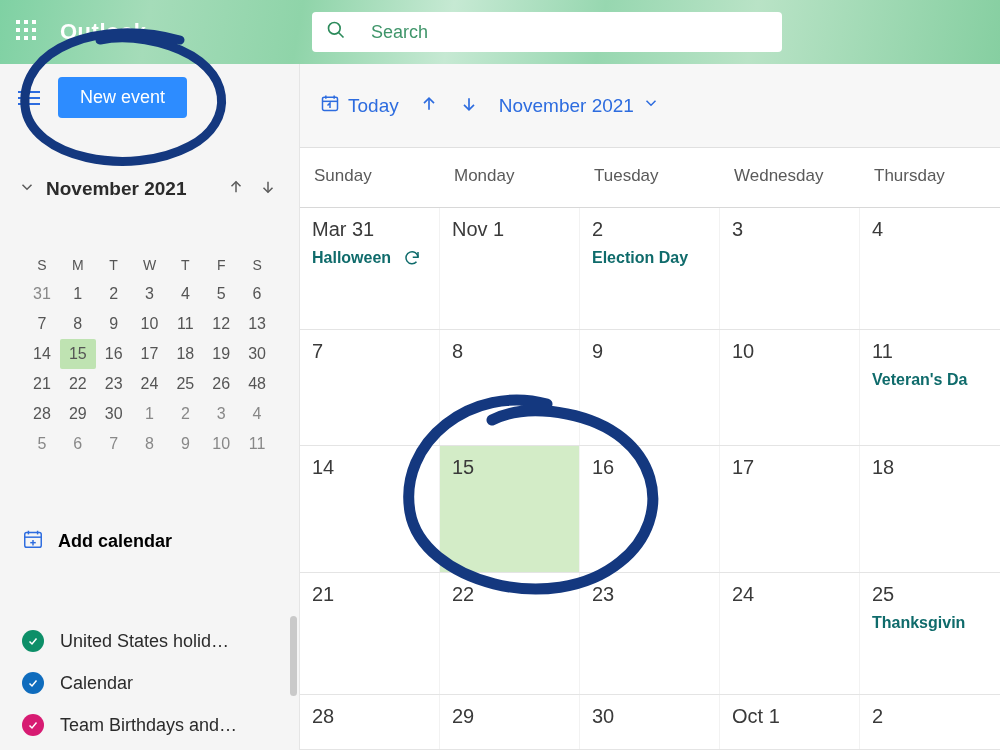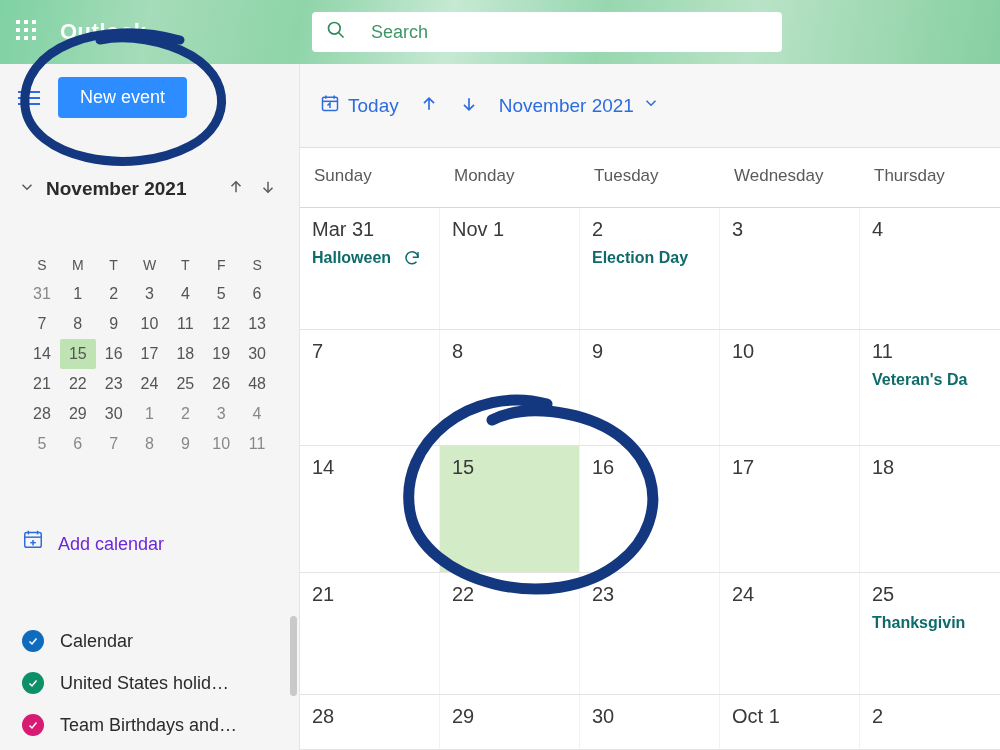--- a/index.html
+++ b/index.html
@@ -68,26 +68,27 @@
     padding: 4px 24px 0 24px;
   }
   .mini-row { display: grid; grid-template-columns: repeat(7, 1fr); text-align: center; }
   .mini-dow { font-size: 14px; color: #555; padding: 6px 0; }
   .mini-cell { font-size: 16px; color: #555; padding: 6px 0; cursor: pointer; }
   .mini-cell.off { color: #888; }
   .mini-cell.sel { background: #bfe3b2; border-radius: 2px; }
 
   .add-cal {
     display: flex;
-    align-items: flex-end;
+    align-items: center;
     gap: 14px;
     padding: 28px 22px 20px 22px;
-    color: #6d28d9;
+    color: #000000;
     font-size: 18px;
     cursor: pointer;
+    font-weight: bold;
   }
   .addcal-icon svg { width: 22px; height: 22px; stroke: #2d6cdf; fill: none; stroke-width: 1.6; }
 
   .calgroup-head {
     display: flex;
     align-items: center;
     gap: 14px;
     padding: 8px 22px;
     font-size: 18px;
     font-weight: 600;
@@ -305,34 +306,34 @@
             <line x1="17" y1="3" x2="17" y2="7"></line>
             <line x1="12" y1="13" x2="12" y2="19"></line>
             <line x1="9" y1="16" x2="15" y2="16"></line>
           </svg>
       </span>
       <span>Add calendar</span>
     </div>
 
     <div class="cal-list" id="cal-list">
         <div class="cal-item">
+          <div class="cal-dot" style="background: rgb(13, 143, 104);">
+            <svg viewBox="0 0 24 24">
+              <polyline points="5 13 10 18 19 7"></polyline>
+            </svg>
+          </div>
+          <div class="cal-name">United States holid…</div>
+        </div>
+        <div class="cal-item">
           <div class="cal-dot" style="background: rgb(15, 108, 189);">
             <svg viewBox="0 0 24 24">
               <polyline points="5 13 10 18 19 7"></polyline>
             </svg>
           </div>
           <div class="cal-name">Calendar</div>
-        </div>
-        <div class="cal-item">
-          <div class="cal-dot" style="background: rgb(13, 143, 104);">
-            <svg viewBox="0 0 24 24">
-              <polyline points="5 13 10 18 19 7"></polyline>
-            </svg>
-          </div>
-          <div class="cal-name">United States holid…</div>
         </div>
         <div class="cal-item">
           <div class="cal-dot" style="background: rgb(215, 27, 114);">
             <svg viewBox="0 0 24 24">
               <polyline points="5 13 10 18 19 7"></polyline>
             </svg>
           </div>
           <div class="cal-name">Team Birthdays and…</div>
         </div>
       </div>

